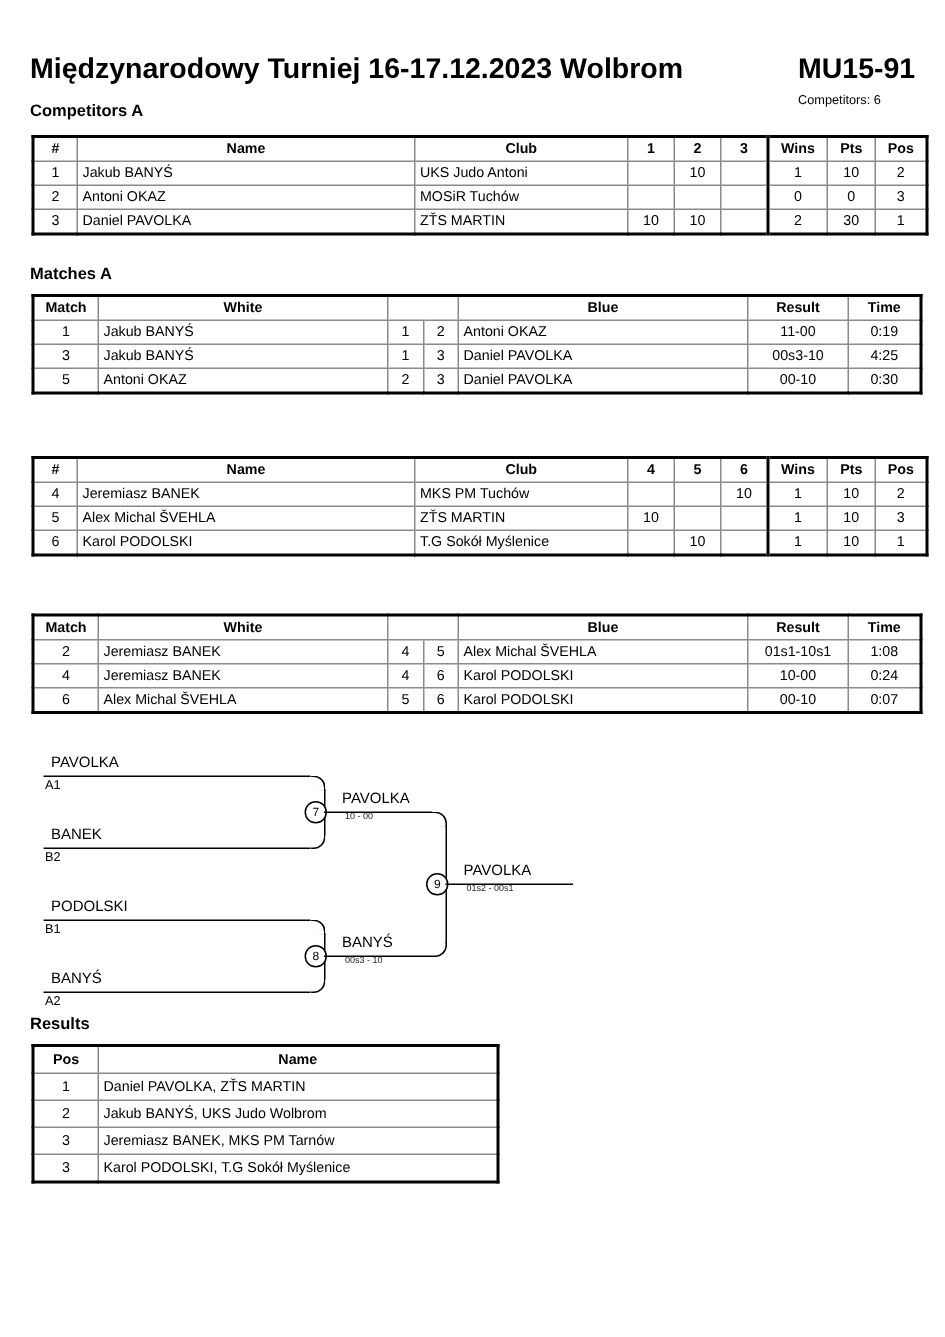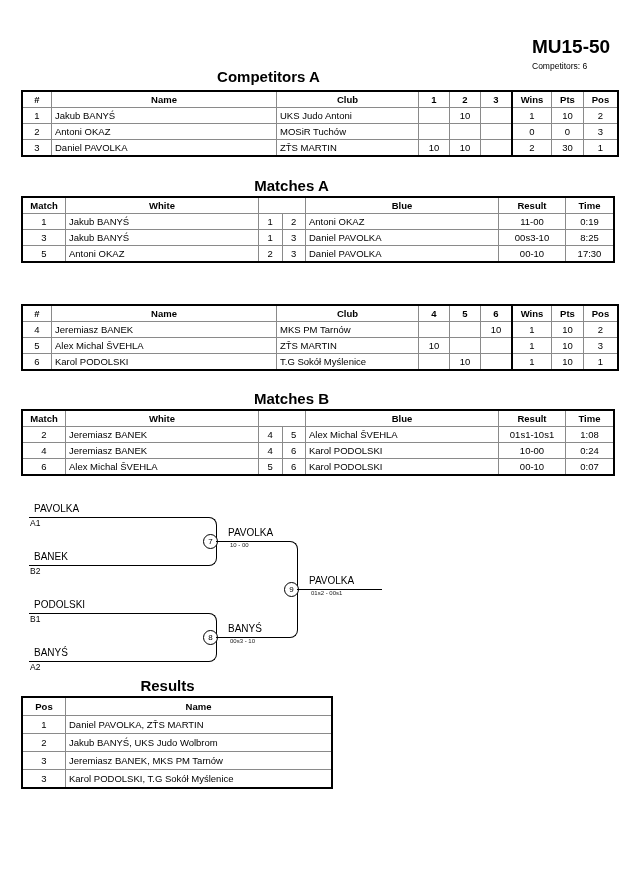--- a/index.html
+++ b/index.html
@@ -19,21 +19,21 @@
   .hdr-cat{
     position:absolute;left:532px;top:0;width:96px;text-align:left;
     font-size:19px;font-weight:bold;white-space:nowrap;
   }
   .hdr-comp{
     position:absolute;left:532px;top:25px;width:98px;text-align:left;
     font-size:8.5px;white-space:nowrap;
   }
 
   .section-title{
-    position:absolute;font-size:15px;font-weight:bold;text-align:center;
+    position:absolute;font-size:11px;font-weight:bold;text-align:left;
     white-space:nowrap;
   }
 
   
   table{border-collapse:collapse;font-size:9.5px;background:#fff;}
   table td,table th{
     border:1px solid #8a8a8a;padding:0 3px;height:15px;line-height:15px;
     font-weight:normal;overflow:hidden;white-space:nowrap;
   }
   table th{font-weight:bold;text-align:center;}
@@ -94,21 +94,22 @@
   .corner{position:absolute;width:9px;height:9px;border:1px solid #000;}
   .corner-tr{border-left:none;border-bottom:none;border-top-right-radius:8px;}
   .corner-br{border-left:none;border-top:none;border-bottom-right-radius:8px;}
 </style>
 </head>
 <body>
 
 <div class="page">
 
   <div class="hdr">
-    <div class="hdr-cat">MU15-50</div>
+    <div class="hdr-title">Międzynarodowy Turniej  16-17.12.2023  Wolbrom</div>
+    <div class="hdr-cat">MU15-91</div>
     <div class="hdr-comp">Competitors: 6</div>
   </div>
 
   <div class="section-title" style="left:20px;top:68px;width:497px;">Competitors A</div>
 
   <div class="wrap" style="left:21px;top:90px;">
     <table class="tbl-comp outer">
       <thead>
         <tr>
           <th class="w-hash">#</th>
@@ -185,30 +186,30 @@
           <td class="c-num">11-00</td>
           <td class="c-num">0:19</td>
         </tr>
         <tr>
           <td class="c-num">3</td>
           <td class="c-name">Jakub BANYŚ</td>
           <td class="c-num">1</td>
           <td class="c-num">3</td>
           <td class="c-name">Daniel PAVOLKA</td>
           <td class="c-num">00s3-10</td>
-          <td class="c-num">8:25</td>
+          <td class="c-num">4:25</td>
         </tr>
         <tr>
           <td class="c-num">5</td>
           <td class="c-name">Antoni OKAZ</td>
           <td class="c-num">2</td>
           <td class="c-num">3</td>
           <td class="c-name">Daniel PAVOLKA</td>
           <td class="c-num">00-10</td>
-          <td class="c-num">17:30</td>
+          <td class="c-num">0:30</td>
         </tr>
       </tbody>
     </table>
   </div>
 
 
   <div class="wrap" style="left:21px;top:304px;">
     <table class="tbl-comp outer">
       <thead>
         <tr>
@@ -220,21 +221,21 @@
           <th class="w-sc">6</th>
           <th class="w-wins thick-l">Wins</th>
           <th class="w-pts">Pts</th>
           <th class="w-pos">Pos</th>
         </tr>
       </thead>
       <tbody>
         <tr>
           <td class="c-num">4</td>
           <td class="c-name">Jeremiasz BANEK</td>
-          <td class="c-club">MKS PM Tarnów</td>
+          <td class="c-club">MKS PM Tuchów</td>
           <td class="c-num"></td>
           <td class="c-num"></td>
           <td class="c-num">10</td>
           <td class="c-num thick-l">1</td>
           <td class="c-num">10</td>
           <td class="c-num">2</td>
         </tr>
         <tr>
           <td class="c-num">5</td>
           <td class="c-name">Alex Michal ŠVEHLA</td>
@@ -254,21 +255,20 @@
           <td class="c-num">10</td>
           <td class="c-num"></td>
           <td class="c-num thick-l">1</td>
           <td class="c-num">10</td>
           <td class="c-num">1</td>
         </tr>
       </tbody>
     </table>
   </div>
 
-  <div class="section-title" style="left:20px;top:390px;width:543px;">Matches B</div>
 
   <div class="wrap" style="left:21px;top:409px;">
     <table class="tbl-match outer">
       <thead>
         <tr>
           <th class="w-m">Match</th>
           <th class="w-white">White</th>
           <th class="w-n1" style="border-left:none;border-right:none;"></th>
           <th class="w-n2" style="border-left:none;border-right:none;"></th>
           <th class="w-blue">Blue</th>

